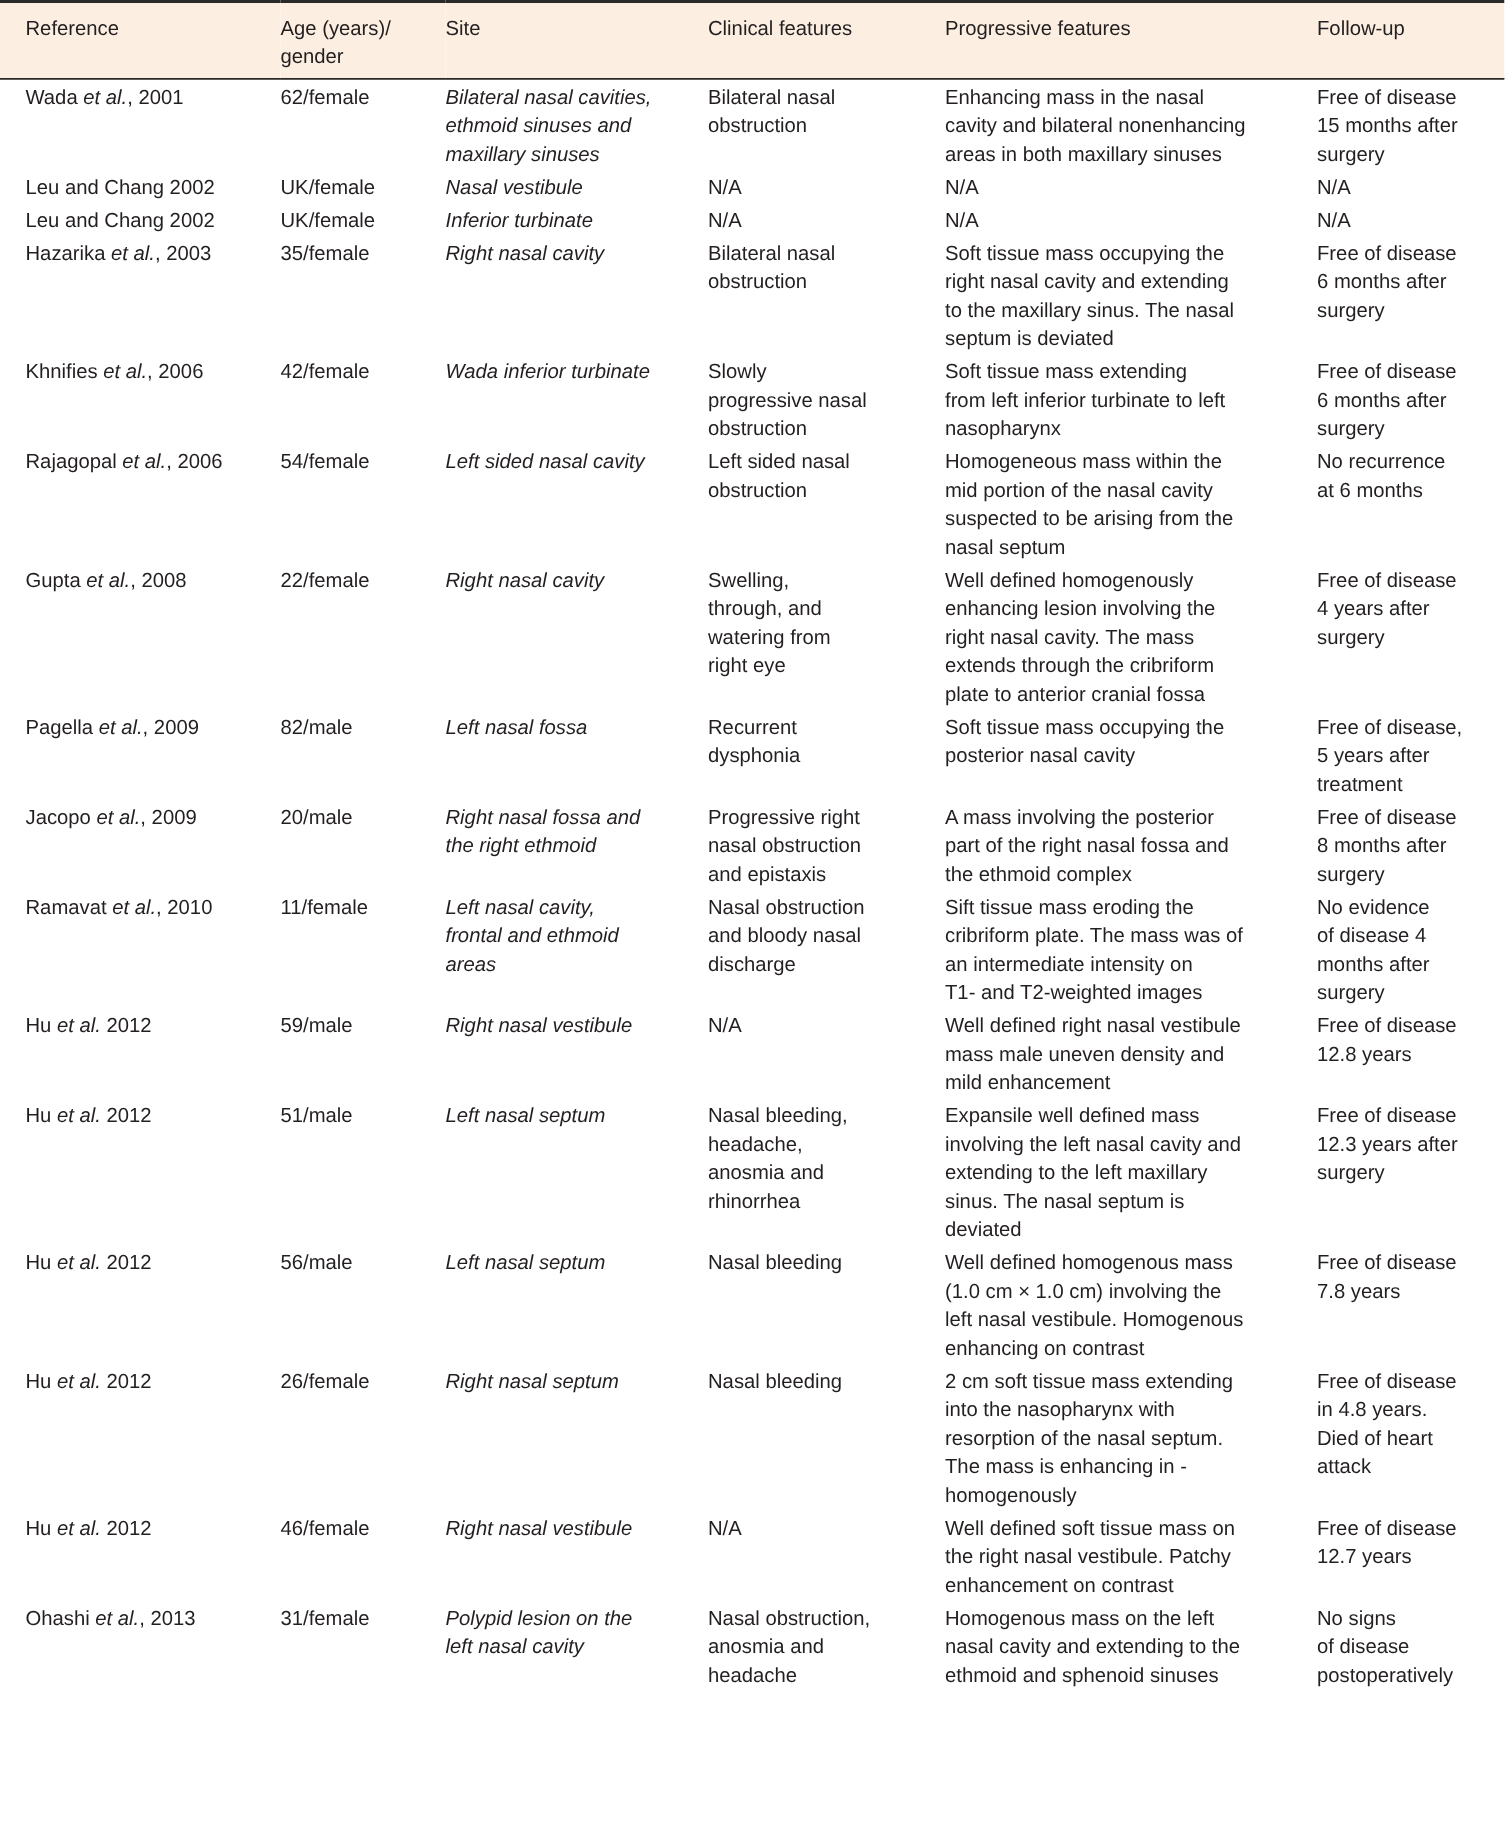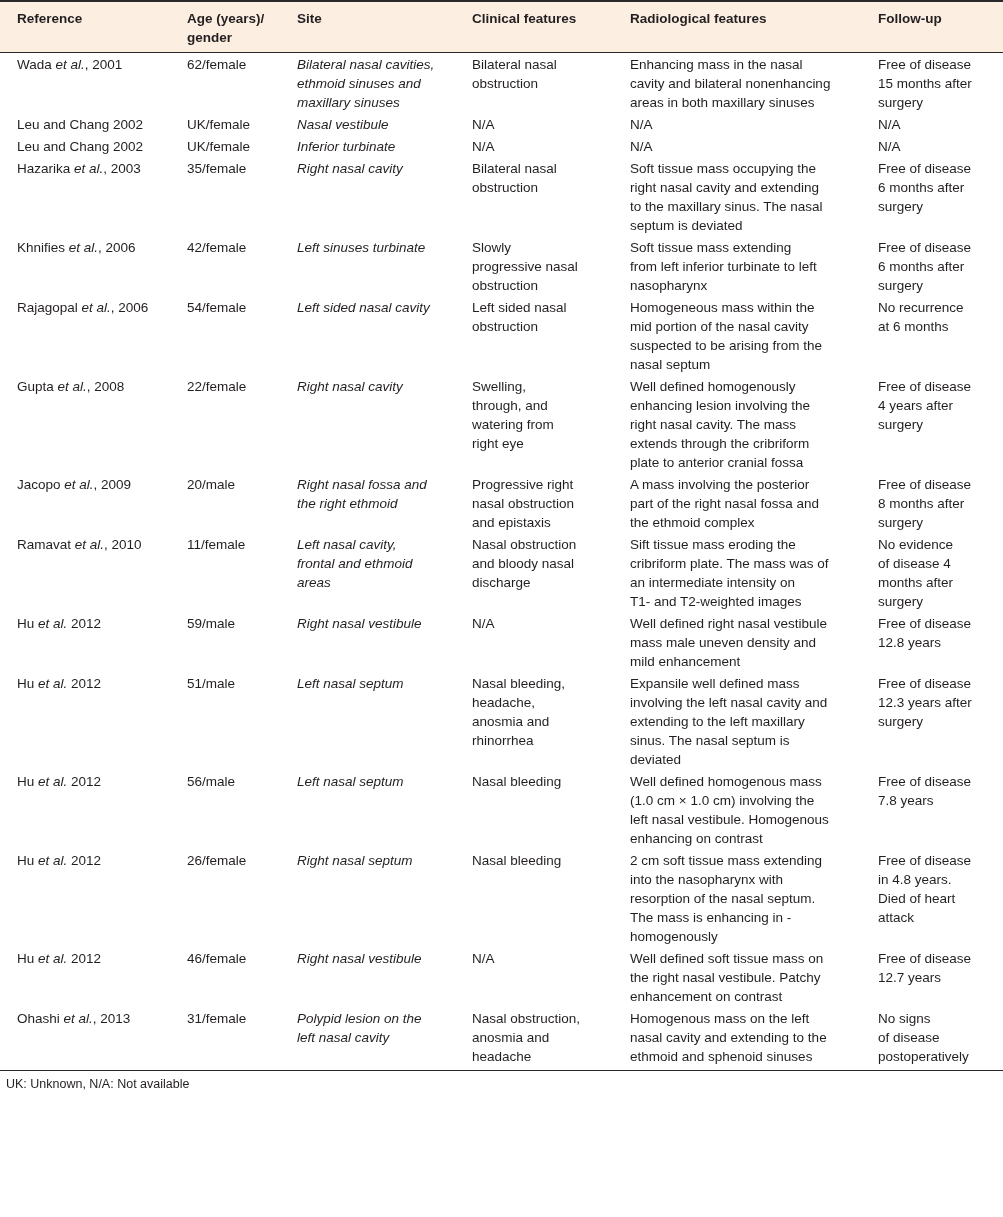--- a/index.html
+++ b/index.html
@@ -23,21 +23,21 @@
   table.case-table {
     width: 1003px;
     border-collapse: collapse;
     table-layout: fixed;
     border-top: 2px solid var(--rule);
   }
   thead th {
     background: var(--header-bg);
     text-align: left;
     vertical-align: top;
-    font-weight: bold;
+    font-weight: normal;
     font-size: 13.5px;
     line-height: 19px;
     padding: 7px 10px 5px 0;
     border-bottom: 1.5px solid var(--rule);
     white-space: pre-line;
   }
   td {
     vertical-align: top;
     font-size: 13.5px;
     line-height: 19px;
@@ -69,21 +69,21 @@
       <col style="width:248px">
       <col style="width:125px">
     </colgroup>
     <thead>
       <tr>
         <th>Reference</th>
         <th>Age (years)/
 gender</th>
         <th>Site</th>
         <th>Clinical features</th>
-        <th>Radiological features</th>
+        <th>Progressive features</th>
         <th>Follow-up</th>
       </tr>
     </thead>
     <tbody>
   <tr>
     <td class="c-ref"><span>Wada </span><i>et al.</i><span>, 2001</span></td>
     <td class="c-age">62/female</td>
     <td class="c-site">Bilateral nasal cavities,
 ethmoid sinuses and
 maxillary sinuses</td>
@@ -126,21 +126,21 @@
 to the maxillary sinus. The nasal
 septum is deviated</td>
     <td class="c-fu">Free of disease
 6 months after
 surgery</td>
   </tr>
 
   <tr>
     <td class="c-ref"><span>Khnifies </span><i>et al.</i><span>, 2006</span></td>
     <td class="c-age">42/female</td>
-    <td class="c-site">Left sinuses turbinate</td>
+    <td class="c-site">Wada inferior turbinate</td>
     <td class="c-clin">Slowly
 progressive nasal
 obstruction</td>
     <td class="c-rad">Soft tissue mass extending
 from left inferior turbinate to left
 nasopharynx</td>
     <td class="c-fu">Free of disease
 6 months after
 surgery</td>
   </tr>
@@ -170,20 +170,32 @@
     <td class="c-rad">Well defined homogenously
 enhancing lesion involving the
 right nasal cavity. The mass
 extends through the cribriform
 plate to anterior cranial fossa</td>
     <td class="c-fu">Free of disease
 4 years after
 surgery</td>
   </tr>
 
+  <tr>
+    <td class="c-ref"><span>Pagella </span><i>et al.</i><span>, 2009</span></td>
+    <td class="c-age">82/male</td>
+    <td class="c-site">Left nasal fossa</td>
+    <td class="c-clin">Recurrent
+dysphonia</td>
+    <td class="c-rad">Soft tissue mass occupying the
+posterior nasal cavity</td>
+    <td class="c-fu">Free of disease,
+5 years after
+treatment</td>
+  </tr>
 
   <tr>
     <td class="c-ref"><span>Jacopo </span><i>et al.</i><span>, 2009</span></td>
     <td class="c-age">20/male</td>
     <td class="c-site">Right nasal fossa and
 the right ethmoid</td>
     <td class="c-clin">Progressive right
 nasal obstruction
 and epistaxis</td>
     <td class="c-rad">A mass involving the posterior
@@ -295,14 +307,13 @@
 headache</td>
     <td class="c-rad">Homogenous mass on the left
 nasal cavity and extending to the
 ethmoid and sphenoid sinuses</td>
     <td class="c-fu">No signs
 of disease
 postoperatively</td>
   </tr>
 </tbody>
   </table>
-  <div class="footnote">UK: Unknown, N/A: Not available</div>
 </div>
 
 </body></html>

